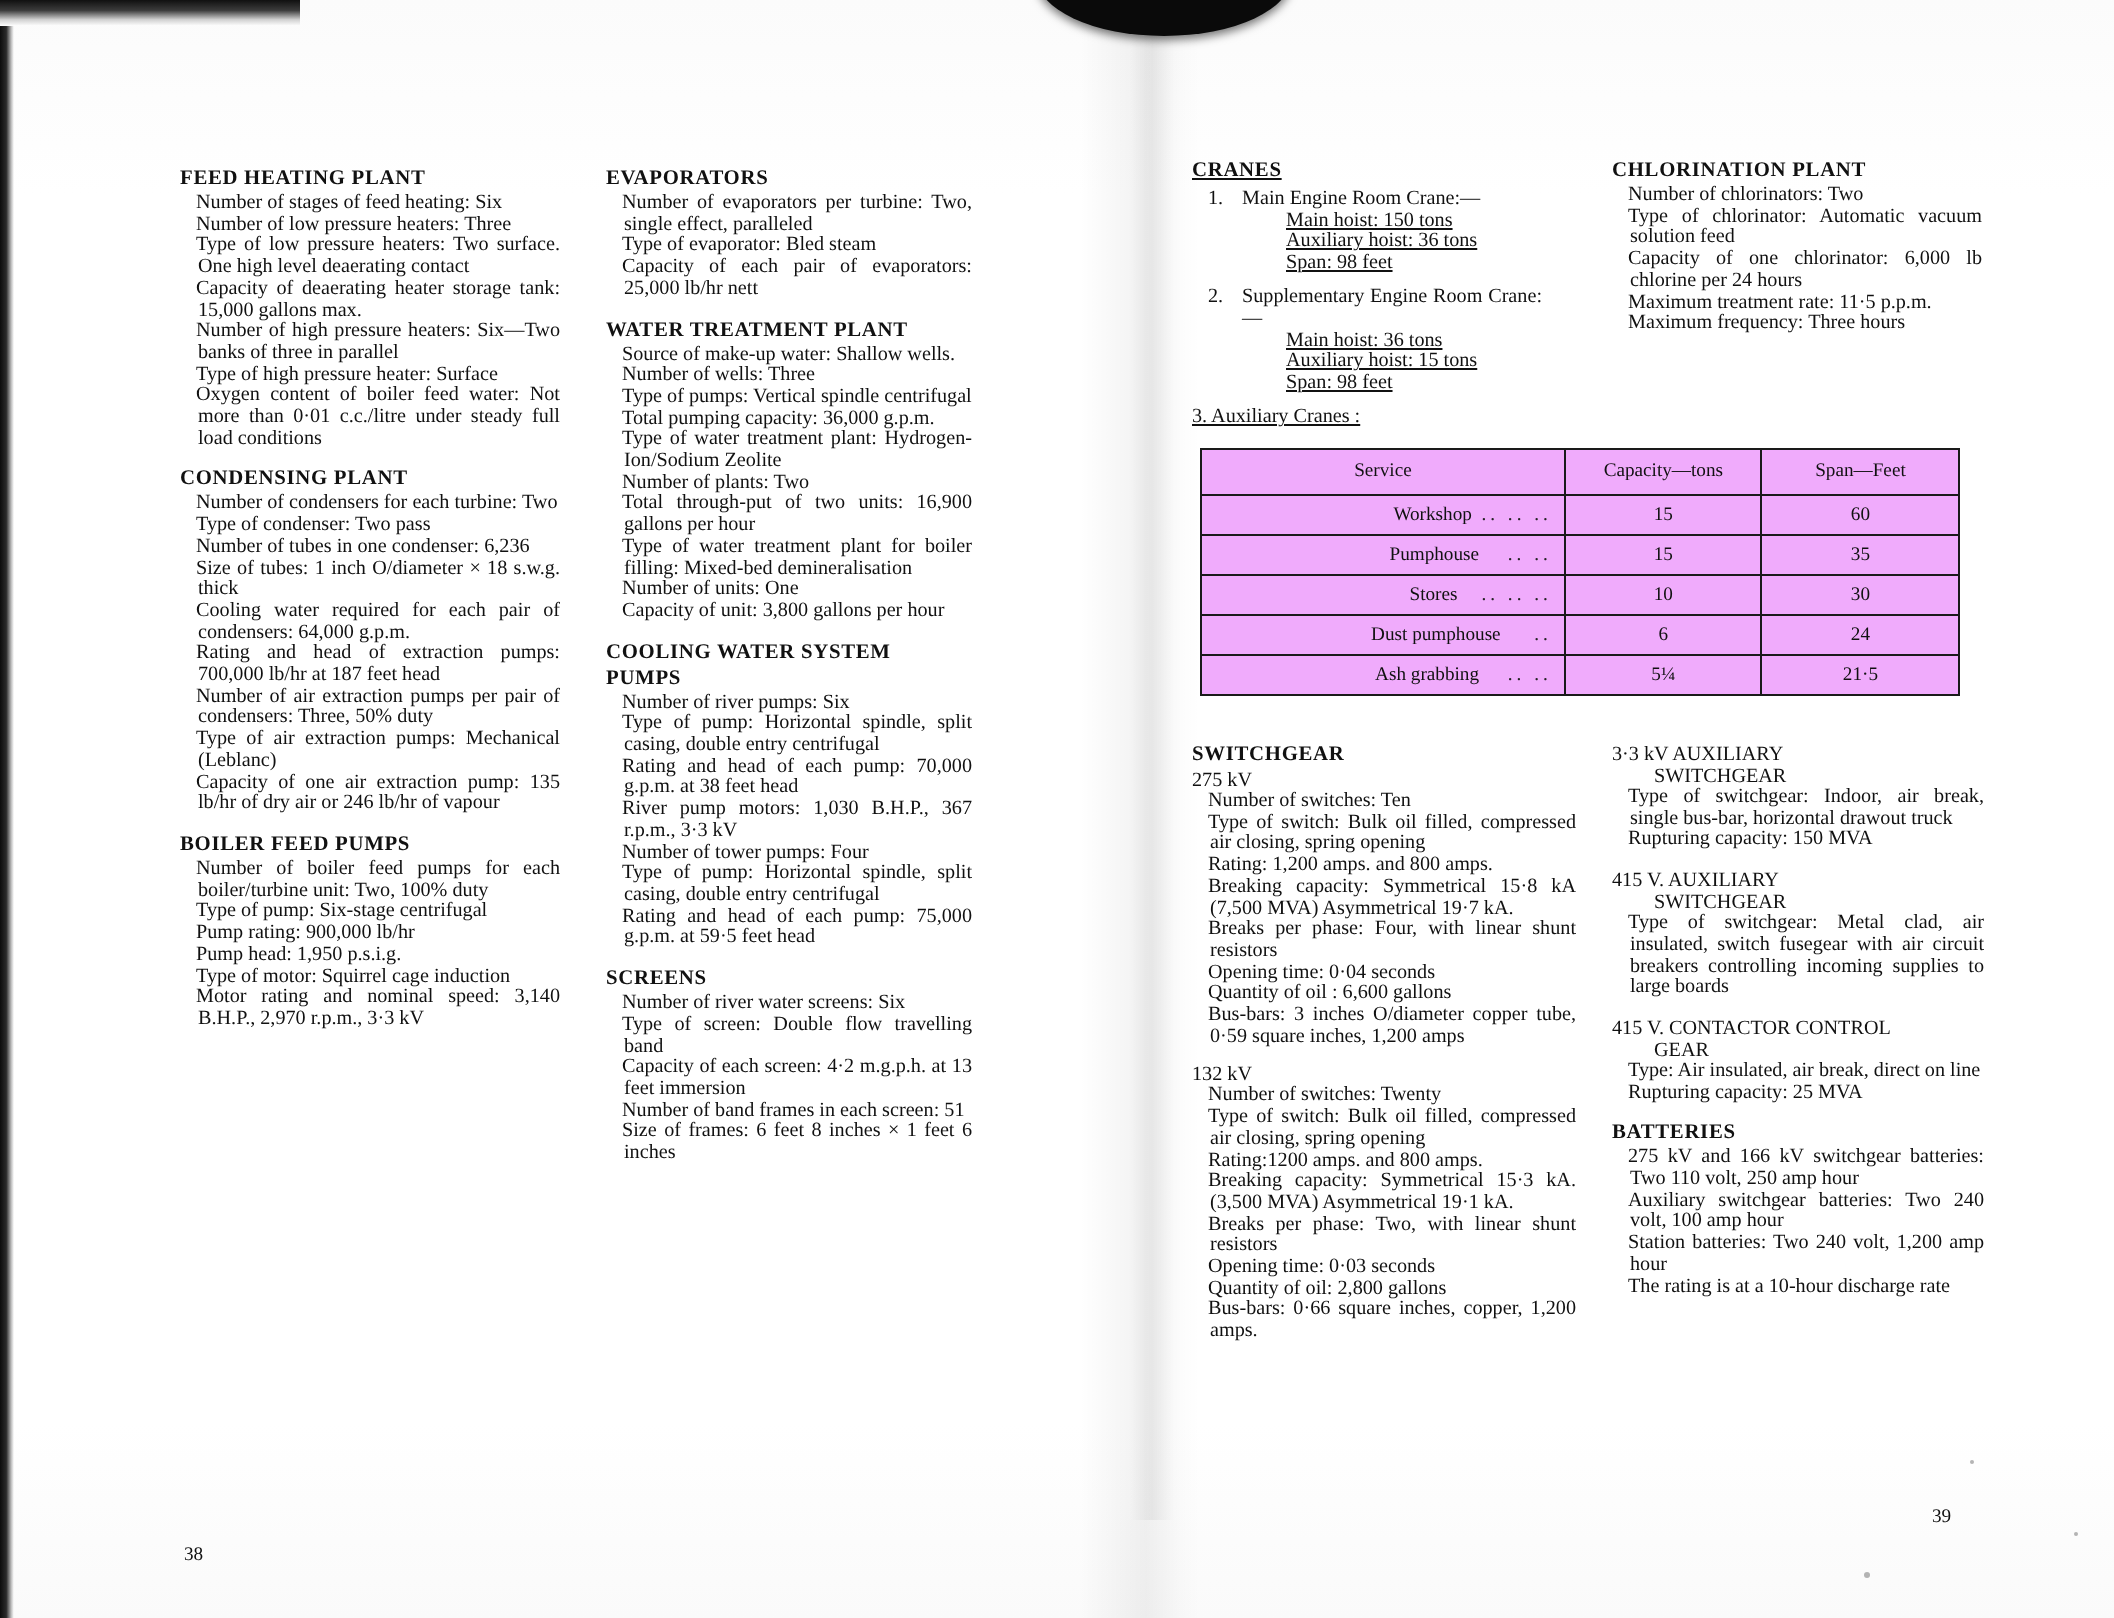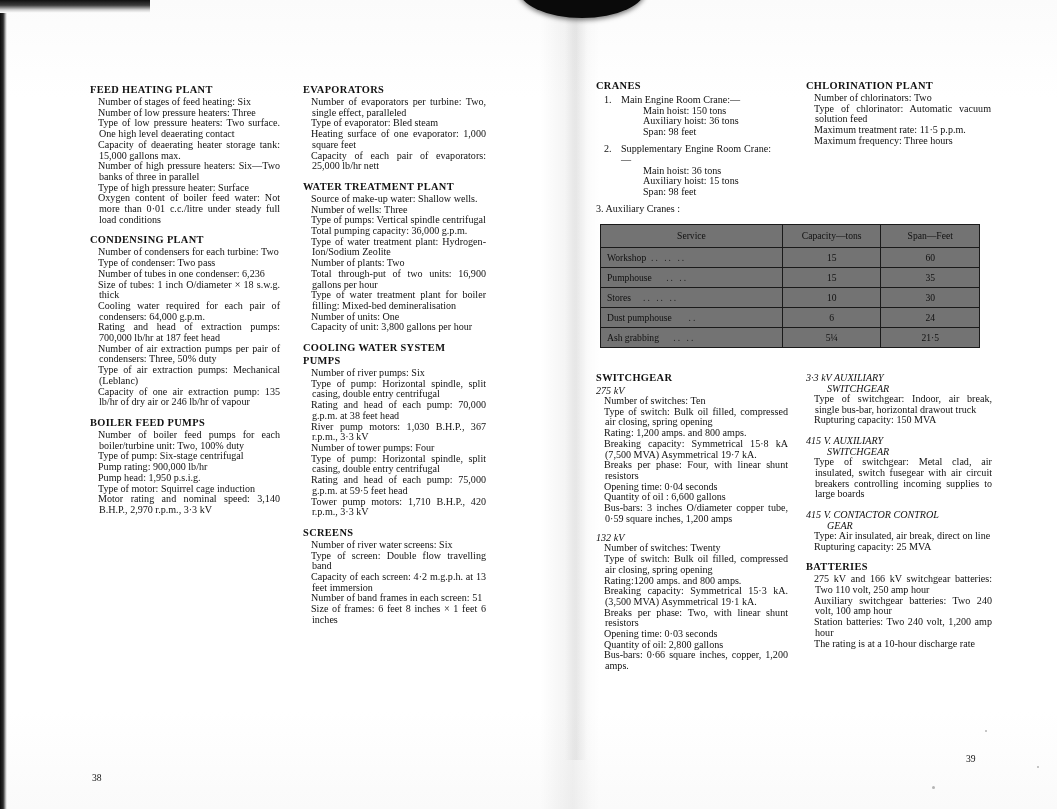--- a/index.html
+++ b/index.html
@@ -44,36 +44,36 @@
   .sheet{position:absolute;inset:0;}
   .col{
     position:absolute;
     font-size:10.1px;
     line-height:10.6px;
     text-align:justify;
     -webkit-hyphens:none;hyphens:none;
   }
   .col1{left:90px;top:84px;width:190px;}
   .col2{left:303px;top:84px;width:183px;}
-  .col3{left:596px;top:80px;width:190px;}
+  .col3{left:596px;top:80px;width:190px;text-decoration:underline;}
   .col4{left:806px;top:80px;width:185px;}
   .col3b{left:596px;top:372px;width:192px;}
   .col4b{left:806px;top:372px;width:186px;}
 
   h2.sec{
     font-size:10.4px;
     font-weight:700;
     letter-spacing:.35px;
     margin:0 0 1px 0;
     line-height:12px;
     text-align:left;
   }
   h2.sec.spaced{margin-top:9px;}
   h3.subsec{
-    font-size:10.1px;font-weight:400;margin:0;line-height:11px;text-align:left;font-style:italic;
+    font-size:10.1px;font-weight:400;margin:0;line-height:11px;text-align:left;
   }
   ul.items{list-style:none;margin:0;padding:0;}
   ul.items li{
     margin:0 0 0 9px;
     padding:0;
     text-indent:-1px;
     text-align:justify;
     line-height:10.7px;
   }
 
@@ -83,29 +83,29 @@
   ol.cranes .num{display:inline-block;width:17px;margin-left:8px;vertical-align:top;}
   ol.cranes .ctitle{display:inline-block;width:150px;vertical-align:top;text-align:justify;}
   ol.cranes .sub{display:block;margin-left:47px;}
   .cranes-item3{margin-left:8px;}
 
   
   .crane-table{
     position:absolute;left:600px;top:224px;width:380px;
     border-collapse:collapse;
     font-size:9.6px;
-    background:#737373;
+    background:#f0abfc;
   }
   .crane-table th,.crane-table td{
     border:1px solid #1a1a1a;
     padding:4px 6px;
     font-weight:400;
   }
   .crane-table th{text-align:center;padding:5px 6px 6px;}
-  .crane-table td.svc{text-align:left;white-space:nowrap;}
+  .crane-table td.svc{text-align:right;white-space:nowrap;}
   .crane-table td.num{text-align:center;}
   .crane-table .dots{display:inline-block;letter-spacing:2px;color:#222;}
 
   
   .folio{position:absolute;font-size:9.6px;}
   .folio-left{left:92px;top:772px;}
   .folio-right{left:966px;top:753px;}
 </style>
 </head>
 <body>
@@ -164,21 +164,20 @@
       </ul>
     </div>
   </div>
 
   <div class="col col2">
     <div>
       <h2 class="sec">EVAPORATORS</h2>
       <ul class="items">
         <li>Number of evaporators per turbine: Two, single effect, paralleled</li>
         <li>Type of evaporator: Bled steam</li>
-        <li>Heating surface of one evaporator: 1,000 square feet</li>
         <li>Capacity of each pair of evaporators: 25,000 lb/hr nett</li>
       </ul>
     </div>
 
     <div>
       <h2 class="sec spaced">WATER TREATMENT PLANT</h2>
       <ul class="items">
         <li>Source of make-up water: Shallow wells.</li>
         <li>Number of wells: Three</li>
         <li>Type of pumps: Vertical spindle centrifugal</li>
@@ -196,21 +195,20 @@
       <h2 class="sec spaced">COOLING WATER SYSTEM</h2>
       <h2 class="sec">PUMPS</h2>
       <ul class="items">
         <li>Number of river pumps: Six</li>
         <li>Type of pump: Horizontal spindle, split casing, double entry centrifugal</li>
         <li>Rating and head of each pump: 70,000 g.p.m. at 38 feet head</li>
         <li>River pump motors: 1,030 B.H.P., 367 r.p.m., 3·3 kV</li>
         <li>Number of tower pumps: Four</li>
         <li>Type of pump: Horizontal spindle, split casing, double entry centrifugal</li>
         <li>Rating and head of each pump: 75,000 g.p.m. at 59·5 feet head</li>
-        <li>Tower pump motors: 1,710 B.H.P., 420 r.p.m., 3·3 kV</li>
       </ul>
     </div>
 
     <div>
       <h2 class="sec spaced">SCREENS</h2>
       <ul class="items">
         <li>Number of river water screens: Six</li>
         <li>Type of screen: Double flow travelling band</li>
         <li>Capacity of each screen: 4·2 m.g.p.h. at 13 feet immersion</li>
         <li>Number of band frames in each screen: 51</li>
@@ -303,20 +301,21 @@
         <li>Bus-bars: 0·66 square inches, copper, 1,200 amps.</li>
       </ul>
     </div>
   </div>
 
   <div class="col col4">
     <h2 class="sec">CHLORINATION PLANT</h2>
     <ul class="items">
       <li>Number of chlorinators: Two</li>
       <li>Type of chlorinator: Automatic vacuum solution feed</li>
+      <li>Capacity of one chlorinator: 6,000 lb chlorine per 24 hours</li>
       <li>Maximum treatment rate: 11·5 p.p.m.</li>
       <li>Maximum frequency: Three hours</li>
     </ul>
   </div>
 
   <div class="col col4b">
     <div>
       <h3 class="subsec">3·3 kV AUXILIARY</h3>
       <h3 class="subsec" style="margin-left:21px">SWITCHGEAR</h3>
       <ul class="items">

